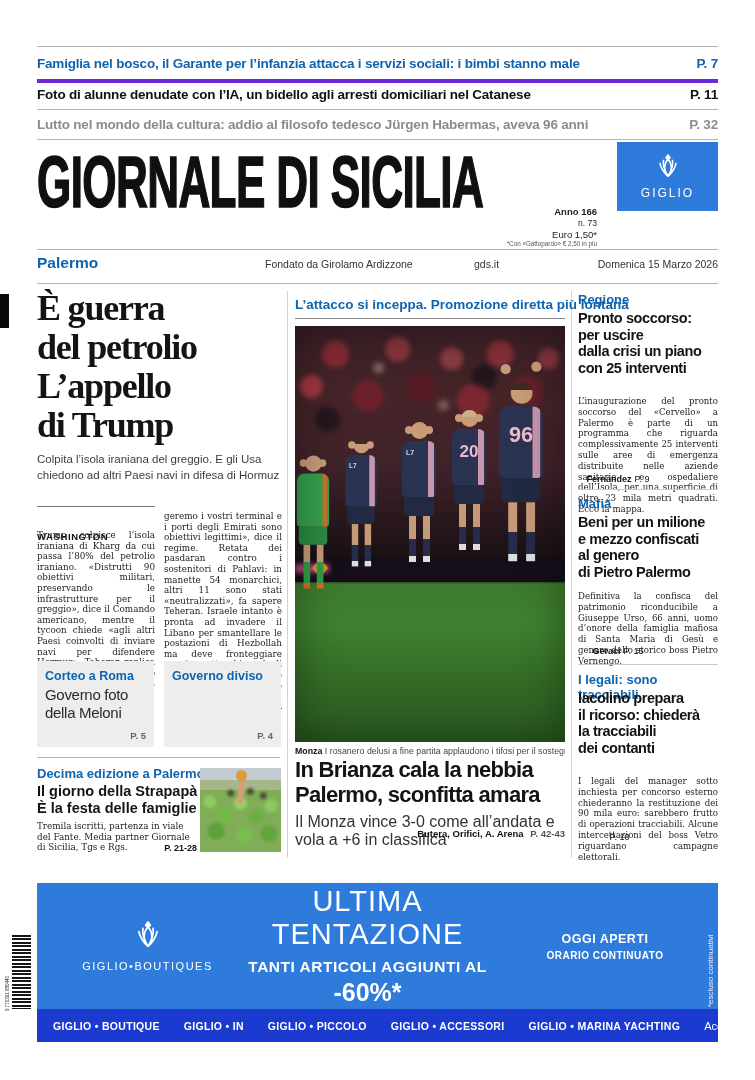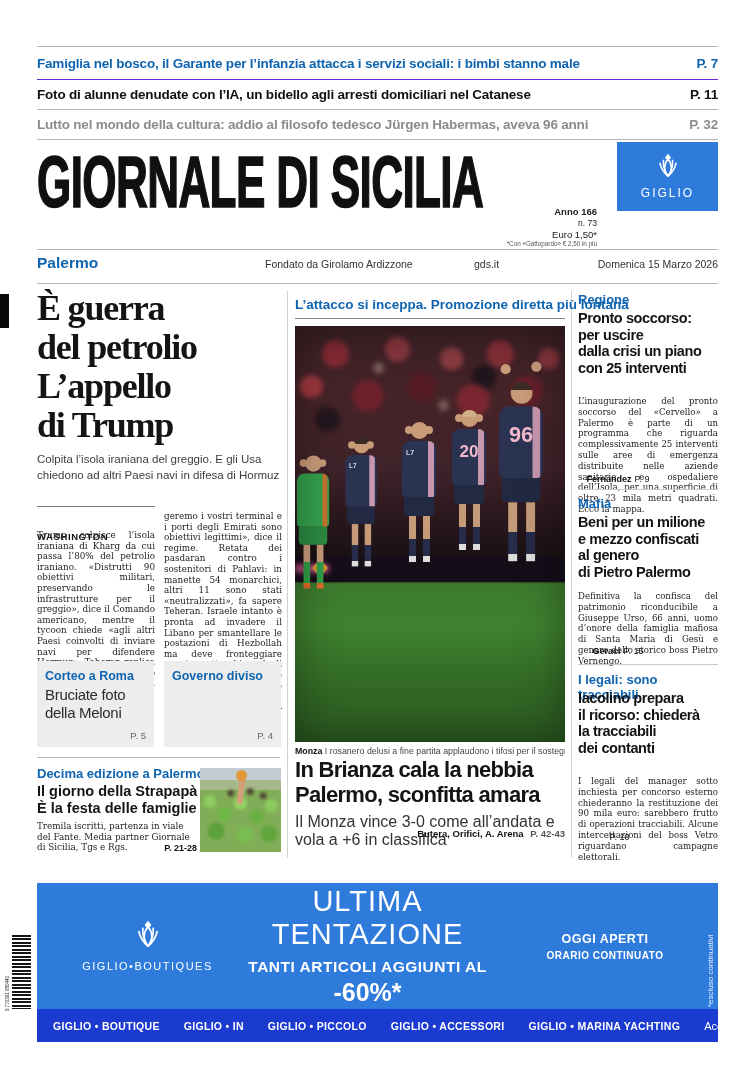--- a/index.html
+++ b/index.html
@@ -41,21 +41,21 @@
   .lead-sub{position:absolute;left:37px;top:452px;width:252px;font-size:11.5px;line-height:15.5px;color:#3d3d3d;}
   .wash-rule{left:37px;top:506px;width:118px;background:#777;}
   .wash{position:absolute;left:37px;top:511px;font-size:9.5px;font-weight:bold;letter-spacing:0.6px;margin-top:20px;}
   .serif{font-family:"DejaVu Serif",serif;}
   .bodycol{position:absolute;width:118px;font-size:8.8px;line-height:10.6px;text-align:justify;color:#1d1d1d;}
   .pages-line{display:block;text-align:right;font-weight:bold;font-family:"Liberation Sans",sans-serif;}
 
   .news-box{position:absolute;top:661px;width:117px;height:86px;background:#ededed;padding:8px 8px 0 8px;box-sizing:border-box;}
   .news-box .bk{font-size:12.5px;font-weight:bold;color:#0f64b0;}
   .news-box .bt{font-size:15px;line-height:17.5px;color:#2b2b2b;margin-top:3px;letter-spacing:-0.3px;}
-  .news-box .bp{position:absolute;right:8px;bottom:6px;font-size:9.5px;font-weight:normal;color:#666;}
+  .news-box .bp{position:absolute;right:8px;bottom:6px;font-size:9.5px;font-weight:bold;color:#666;}
 
   .strap-kicker{position:absolute;left:37px;top:766px;font-size:13px;font-weight:bold;color:#0f64b0;}
   .strap-title{position:absolute;left:37px;top:783px;font-size:14.5px;line-height:17px;font-weight:bold;color:#141414;}
   .strap-body{position:absolute;left:37px;top:821px;width:160px;font-size:8.8px;line-height:10.6px;color:#1d1d1d;}
   .strap-page{position:absolute;left:37px;top:843px;width:160px;text-align:right;font-size:9px;font-weight:bold;}
   .strap-photo{position:absolute;left:200px;top:768px;width:81px;height:84px;overflow:hidden;
      background:linear-gradient(180deg,#c3ccd2 0 14%,#a6b789 14% 26%,#82ad58 26%);}
   .strap-photo .blobs{position:absolute;inset:0;filter:blur(1.4px);background:
      radial-gradient(circle at 12% 40%, rgba(140,205,95,.95) 0 6px, transparent 7px),
      radial-gradient(circle at 30% 55%, rgba(110,185,70,.95) 0 7px, transparent 8px),
@@ -165,21 +165,21 @@
   .reg-mark{position:absolute;left:0;top:294px;width:9px;height:34px;background:#0a0a0a;}
   .barcode{position:absolute;left:5px;top:933px;width:28px;height:78px;background:#fff;display:flex;}
   .barcode .bars{flex:1;margin:2px 2px 2px 0;background:repeating-linear-gradient(to bottom,#161616 0 1.6px,#fff 1.6px 3.5px);}
   .barcode .code{writing-mode:vertical-rl;transform:rotate(180deg);font-size:4.5px;color:#222;line-height:6px;padding-left:1px;}
 </style>
 </head>
 <body>
 
 <div class="page">
 
-  <div class="strip-row c-blue" style="top:46px;height:32px;border-top:1px solid #b5b5b5;border-bottom:1px solid #6d28d9;">
+  <div class="strip-row c-blue" style="top:46px;height:32px;border-top:1px solid #b5b5b5;border-bottom:4px solid #6d28d9;">
     <span>Famiglia nel bosco, il Garante per l’infanzia attacca i servizi sociali: i bimbi stanno male</span>
     <span class="pg">P. 7</span>
   </div>
   <div class="strip-row" style="top:79px;height:30px;border-bottom:1px solid #b5b5b5;">
     <span>Foto di alunne denudate con l’IA, un bidello agli arresti domiciliari nel Catanese</span>
     <span class="pg">P. 11</span>
   </div>
   <div class="strip-row c-gray" style="top:110px;height:29px;border-bottom:1px solid #b5b5b5;">
     <span>Lutto nel mondo della cultura: addio al filosofo tedesco Jürgen Habermas, aveva 96 anni</span>
     <span class="pg">P. 32</span>
@@ -230,21 +230,21 @@
   <div class="rule wash-rule"></div>
   <div class="wash">WASHINGTON</div>
   <div class="bodycol serif" style="left:37px;top:530px;">Trump colpisce l’isola iraniana di Kharg da cui passa l’80% del petrolio iraniano. «Distrutti 90 obiettivi militari, preservando le infrastrutture per il greggio», dice il Comando americano, mentre il tycoon chiede «agli altri Paesi coinvolti di inviare navi per difendere Hormuz». Teheran replica che l’export di greggio «continua senza interruzioni». «Distrug-</div>
   <div class="bodycol serif" style="left:164px;top:511px;">
     <span>geremo i vostri terminal e i porti degli Emirati sono obiettivi legittimi», dice il regime. Retata dei pasdaran contro i sostenitori di Pahlavi: in manette 54 monarchici, altri 11 sono stati «neutralizzati», fa sapere Teheran. Israele intanto è pronta ad invadere il Libano per smantellare le postazioni di Hezbollah ma deve fronteggiare nuovi attacchi degli iraniani con droni e missili su Tel Aviv e Gerusalemme.</span>
     <span class="pages-line">P. 2, 3, 4</span>
   </div>
 
   <div class="news-box" style="left:37px;">
     <div class="bk">Corteo a Roma</div>
-    <div class="bt">Bruciate foto della Meloni</div>
+    <div class="bt">Governo foto della Meloni</div>
     <div class="bp">P. 5</div>
   </div>
   <div class="news-box" style="left:164px;">
     <div class="bk">Governo diviso</div>
     <div class="bp">P. 4</div>
   </div>
 
   <div class="rule" style="left:37px;top:757px;width:243px;"></div>
   <div class="strap-kicker">Decima edizione a Palermo</div>
   <div class="strap-title">

